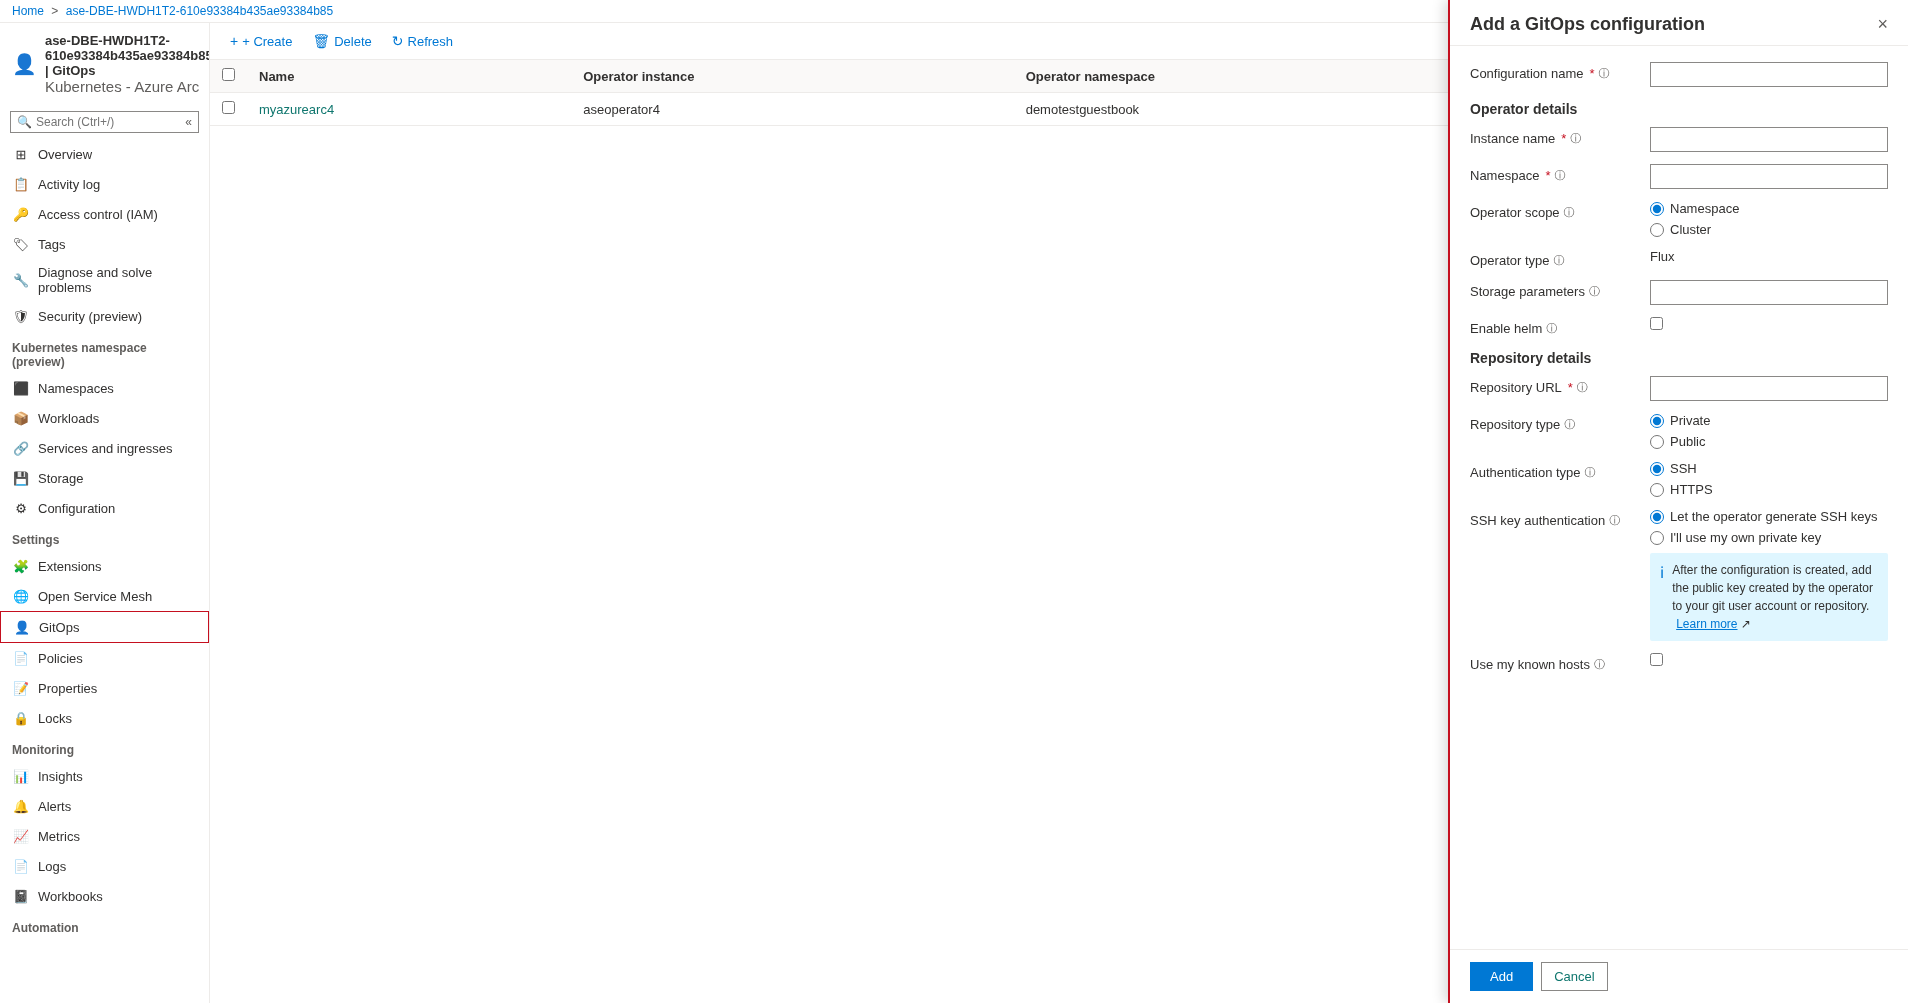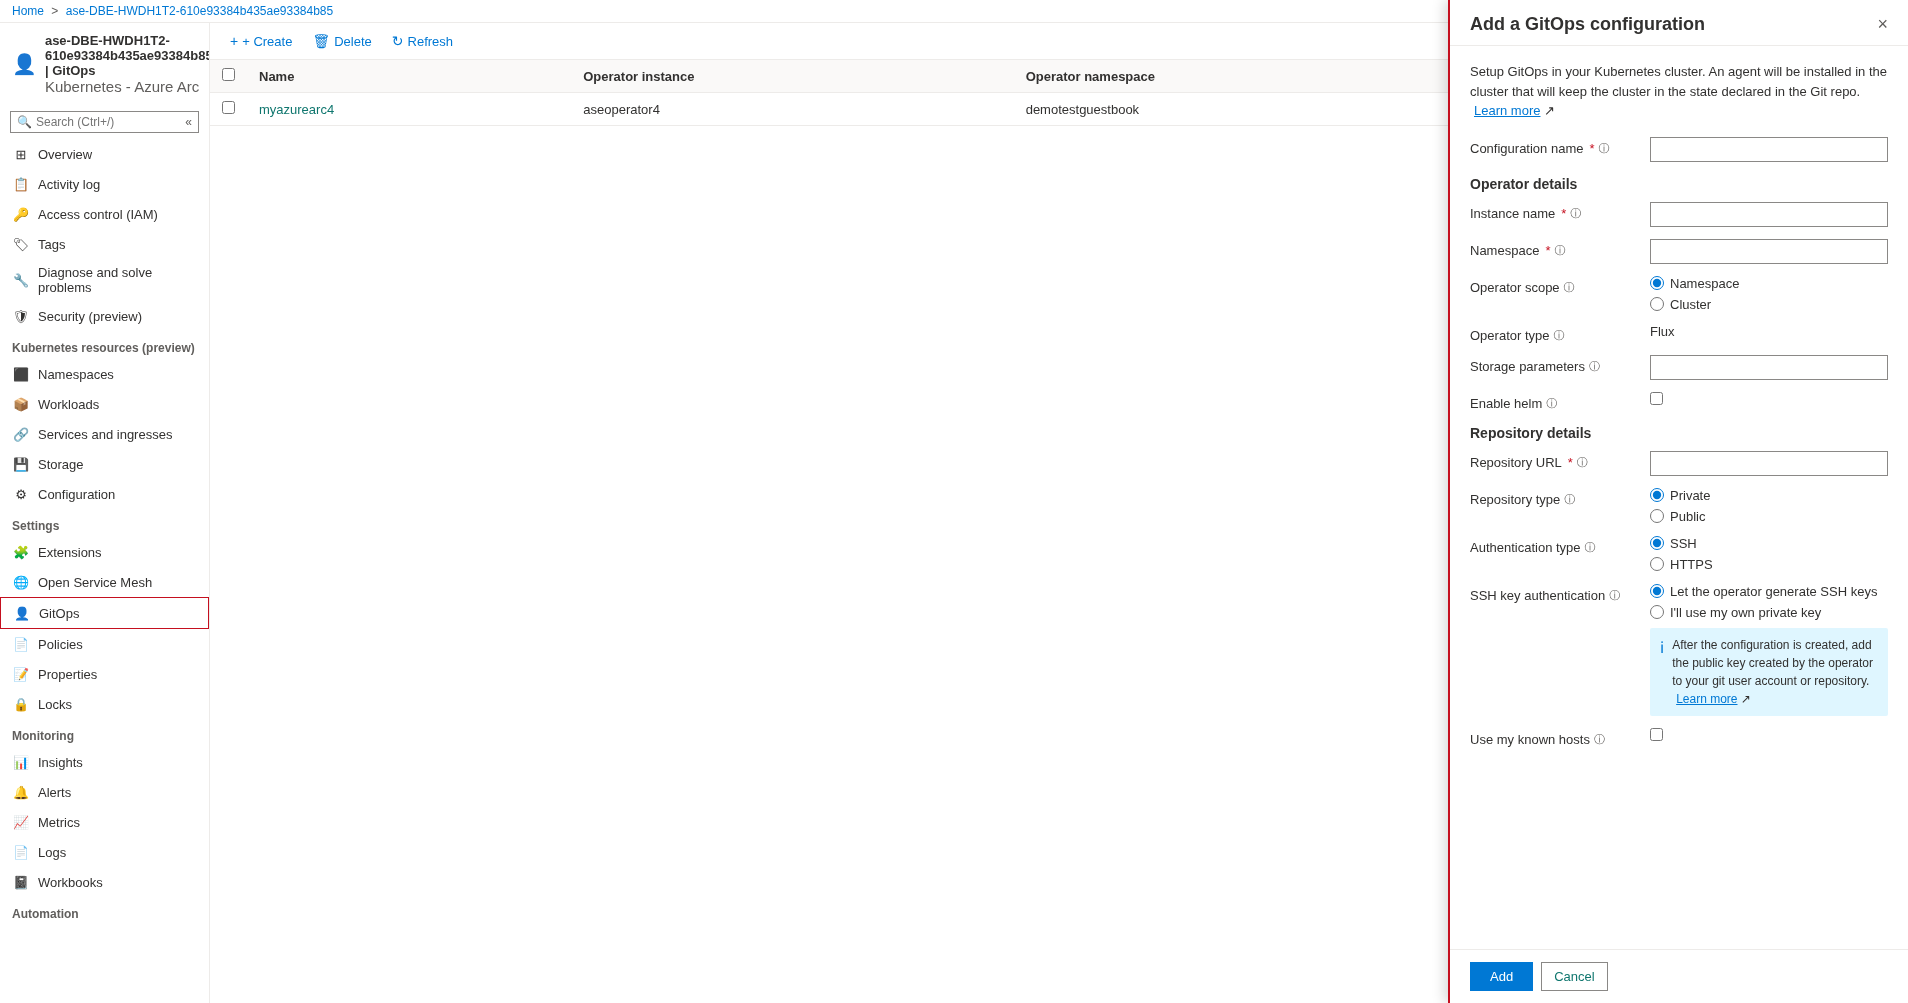--- a/index.html
+++ b/index.html
@@ -127,21 +127,21 @@
     </div>
     <div class="nav-item">
       <span class="nav-icon">🔧</span>
       <span>Diagnose and solve problems</span>
     </div>
     <div class="nav-item">
       <span class="nav-icon">🛡</span>
       <span>Security (preview)</span>
     </div>
 
-    <div class="nav-section-label">Kubernetes resources (preview)</div>
+    <div class="nav-section-label">Kubernetes namespace (preview)</div>
     <div class="nav-item">
       <span class="nav-icon">⬛</span>
       <span>Namespaces</span>
     </div>
     <div class="nav-item">
       <span class="nav-icon">📦</span>
       <span>Workloads</span>
     </div>
     <div class="nav-item">
       <span class="nav-icon">🔗</span>
@@ -252,25 +252,20 @@
     </div>
   </div>
 
   <div class="panel-overlay">
     <div class="panel-header">
       <span class="panel-title">Add a GitOps configuration</span>
       <button class="panel-close">×</button>
     </div>
 
     <div class="panel-body">
-      <p class="panel-desc">
-        <span>Setup GitOps in your Kubernetes cluster. An agent will be installed in the cluster that will keep the cluster in the state declared in the Git repo.</span>
-        <a href="#" style="color:#0078d4;margin-left:4px;">Learn more</a>
-        <span> ↗</span>
-      </p>
 
       <div class="form-row">
         <div class="form-label">
           <span>Configuration name</span>
           <span class="required-star">*</span>
           <span class="info-icon">ⓘ</span>
         </div>
         <div class="form-control">
           <input type="text" class="form-input" style="">
         </div>

